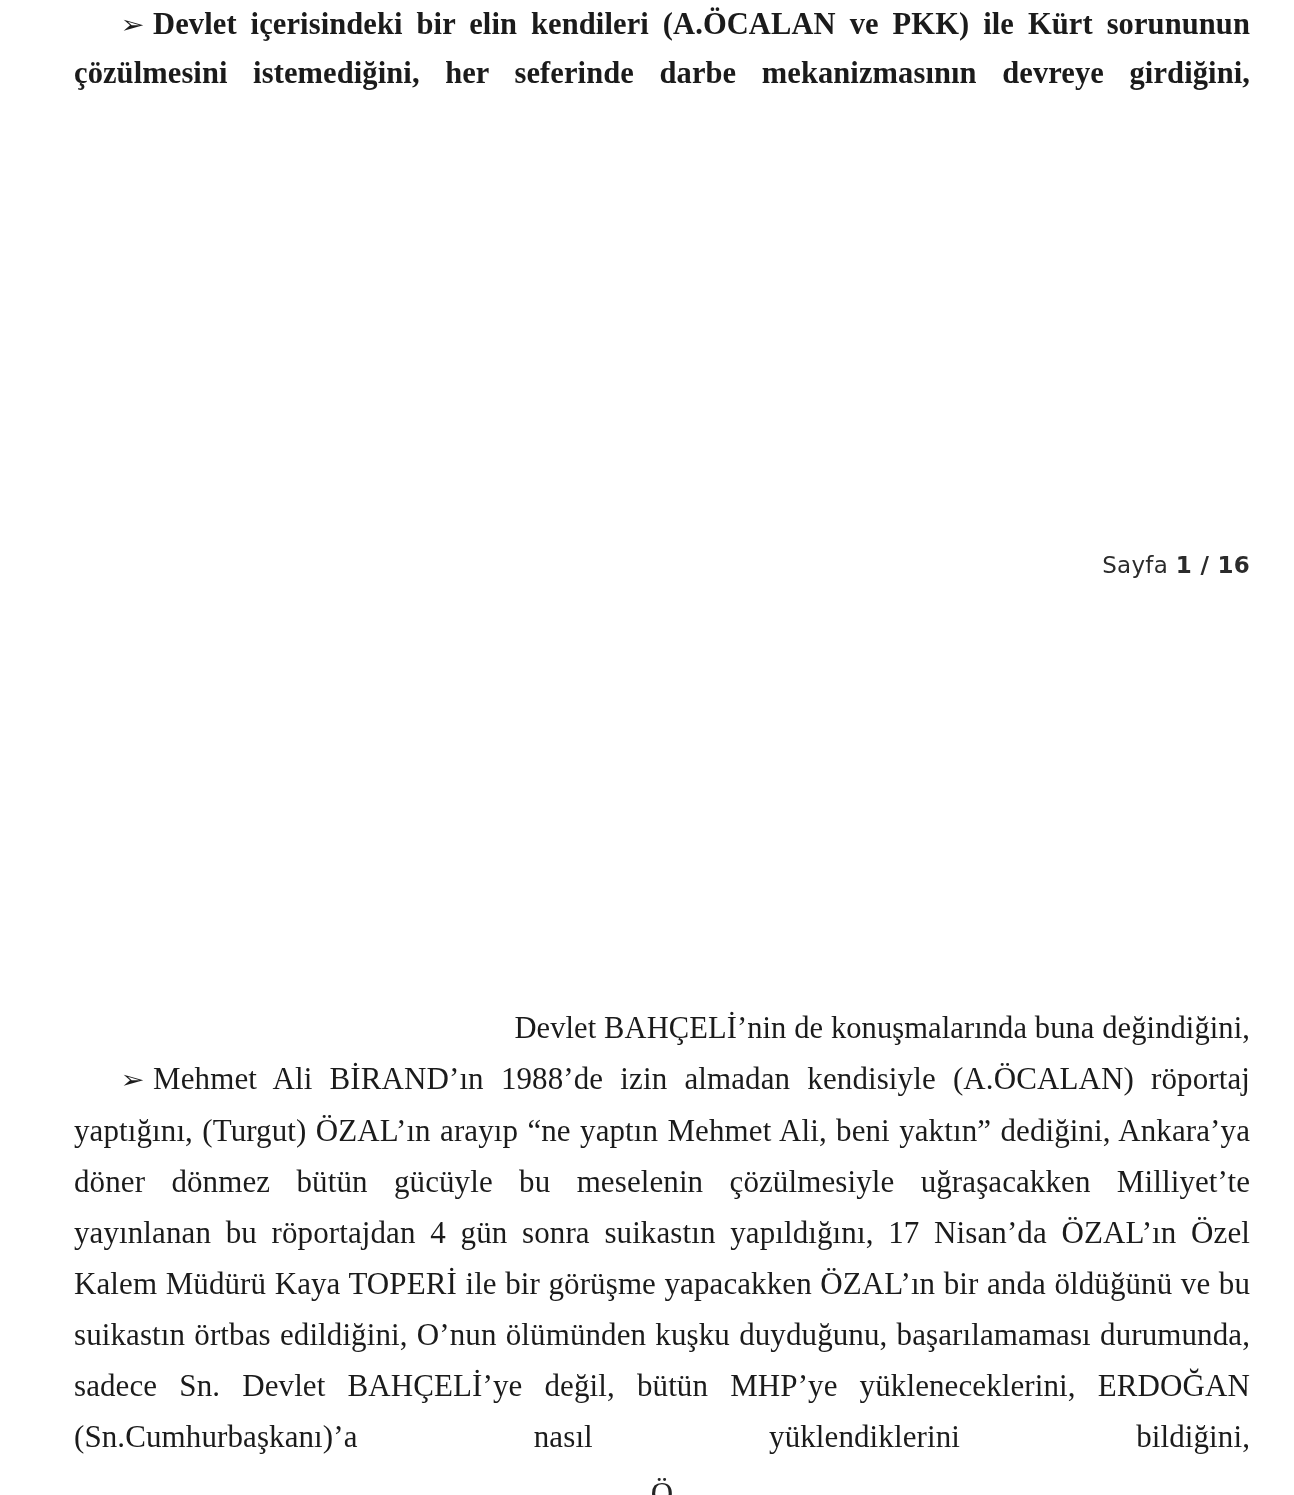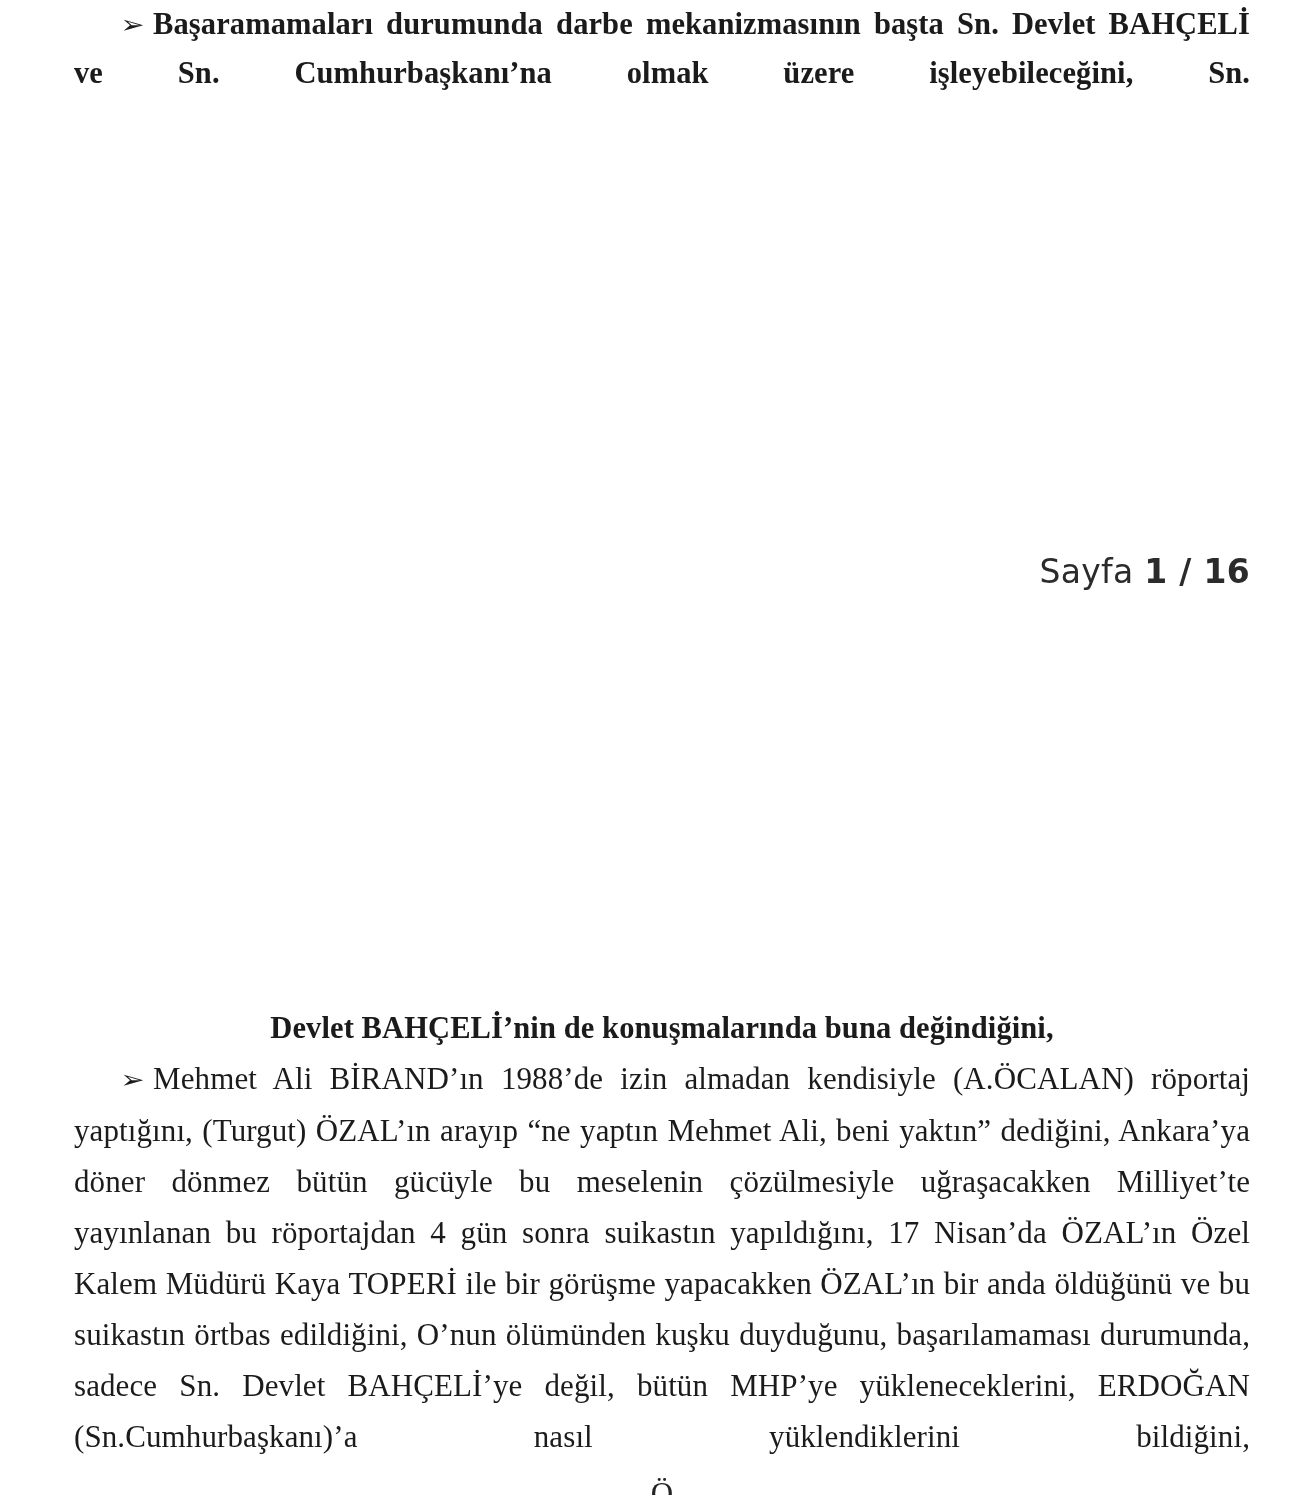--- a/index.html
+++ b/index.html
@@ -77,32 +77,32 @@
   }
 
   .ital {
     font-style: italic;
   }
 
   .heading {
     margin: 0;
     font-size: 30.5px;
     line-height: 49px;
-    font-weight: 700;
-    text-align: center;
+    font-weight: 400;
+    text-align: right;
     letter-spacing: 0.1px;
   }
 
   
   .footer {
     position: absolute;
     right: 44px;
     top: 552px;
     font-family: "DejaVu Sans", "Liberation Sans", sans-serif;
-    font-size: 33px;
+    font-size: 23px;
     color: #2b2b2b;
     letter-spacing: 0.3px;
     white-space: nowrap;
   }
   .footer .f-label { font-weight: 400; }
   .footer .f-num   { font-weight: 700; }
 
   
   .clipped-row {
     position: absolute;
@@ -121,24 +121,24 @@
     color: #242424;
   }
 </style>
 </head>
 <body>
 
 <div class="page">
 
   <div class="block-top">
 
+    <p class="para bold"><span class="indent"></span><span class="bullet">➢</span><span>Devlet içerisindeki bir elin kendileri (A.ÖCALAN ve PKK) ile Kürt sorununun çözülmesini istemediğini, her seferinde darbe mekanizmasının devreye girdiğini,</span></p>
 
 
 
-    <p class="para bold"><span class="indent"></span><span class="bullet">➢</span><span>Başaramamaları durumunda darbe mekanizmasının başta Sn. Devlet BAHÇELİ ve Sn. Cumhurbaşkanı’na olmak üzere işleyebileceğini, Sn.</span></p>
 
   </div>
 
   <div class="footer"><span class="f-label">Sayfa</span> <span class="f-num">1 / 16</span></div>
 
   <div class="block-bottom">
 
     <p class="heading">Devlet BAHÇELİ’nin de konuşmalarında buna değindiğini,</p>
 
     <p class="para regular"><span class="indent"></span><span class="bullet">➢</span><span>Mehmet Ali BİRAND’ın 1988’de izin almadan kendisiyle (A.ÖCALAN) röportaj yaptığını, (Turgut) ÖZAL’ın arayıp “ne yaptın Mehmet Ali, beni yaktın” dediğini, Ankara’ya döner dönmez bütün gücüyle bu meselenin çözülmesiyle uğraşacakken Milliyet’te yayınlanan bu röportajdan 4 gün sonra suikastın yapıldığını, 17 Nisan’da ÖZAL’ın Özel Kalem Müdürü Kaya TOPERİ ile bir görüşme yapacakken ÖZAL’ın bir anda öldüğünü ve bu suikastın örtbas edildiğini, O’nun ölümünden kuşku duyduğunu, başarılamaması durumunda, sadece Sn. Devlet BAHÇELİ’ye değil, bütün MHP’ye yükleneceklerini, ERDOĞAN (Sn.Cumhurbaşkanı)’a nasıl  yüklendiklerini bildiğini,</span></p>

